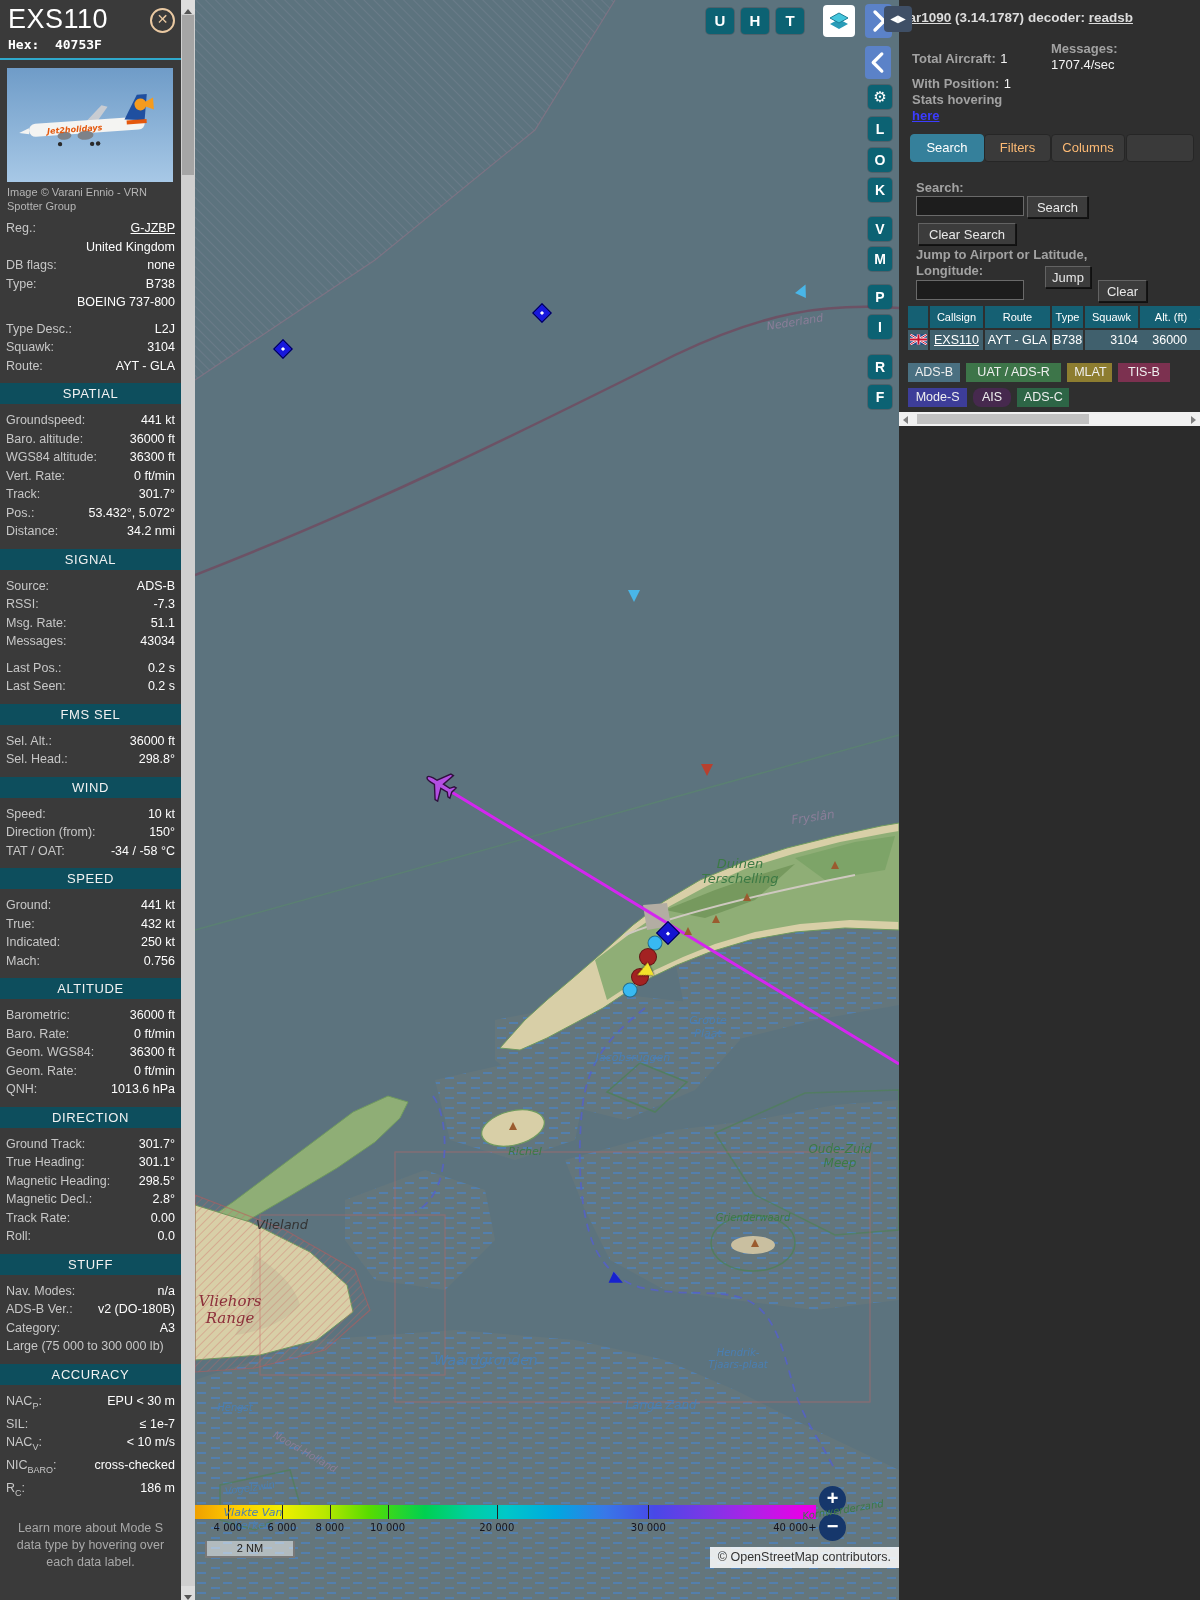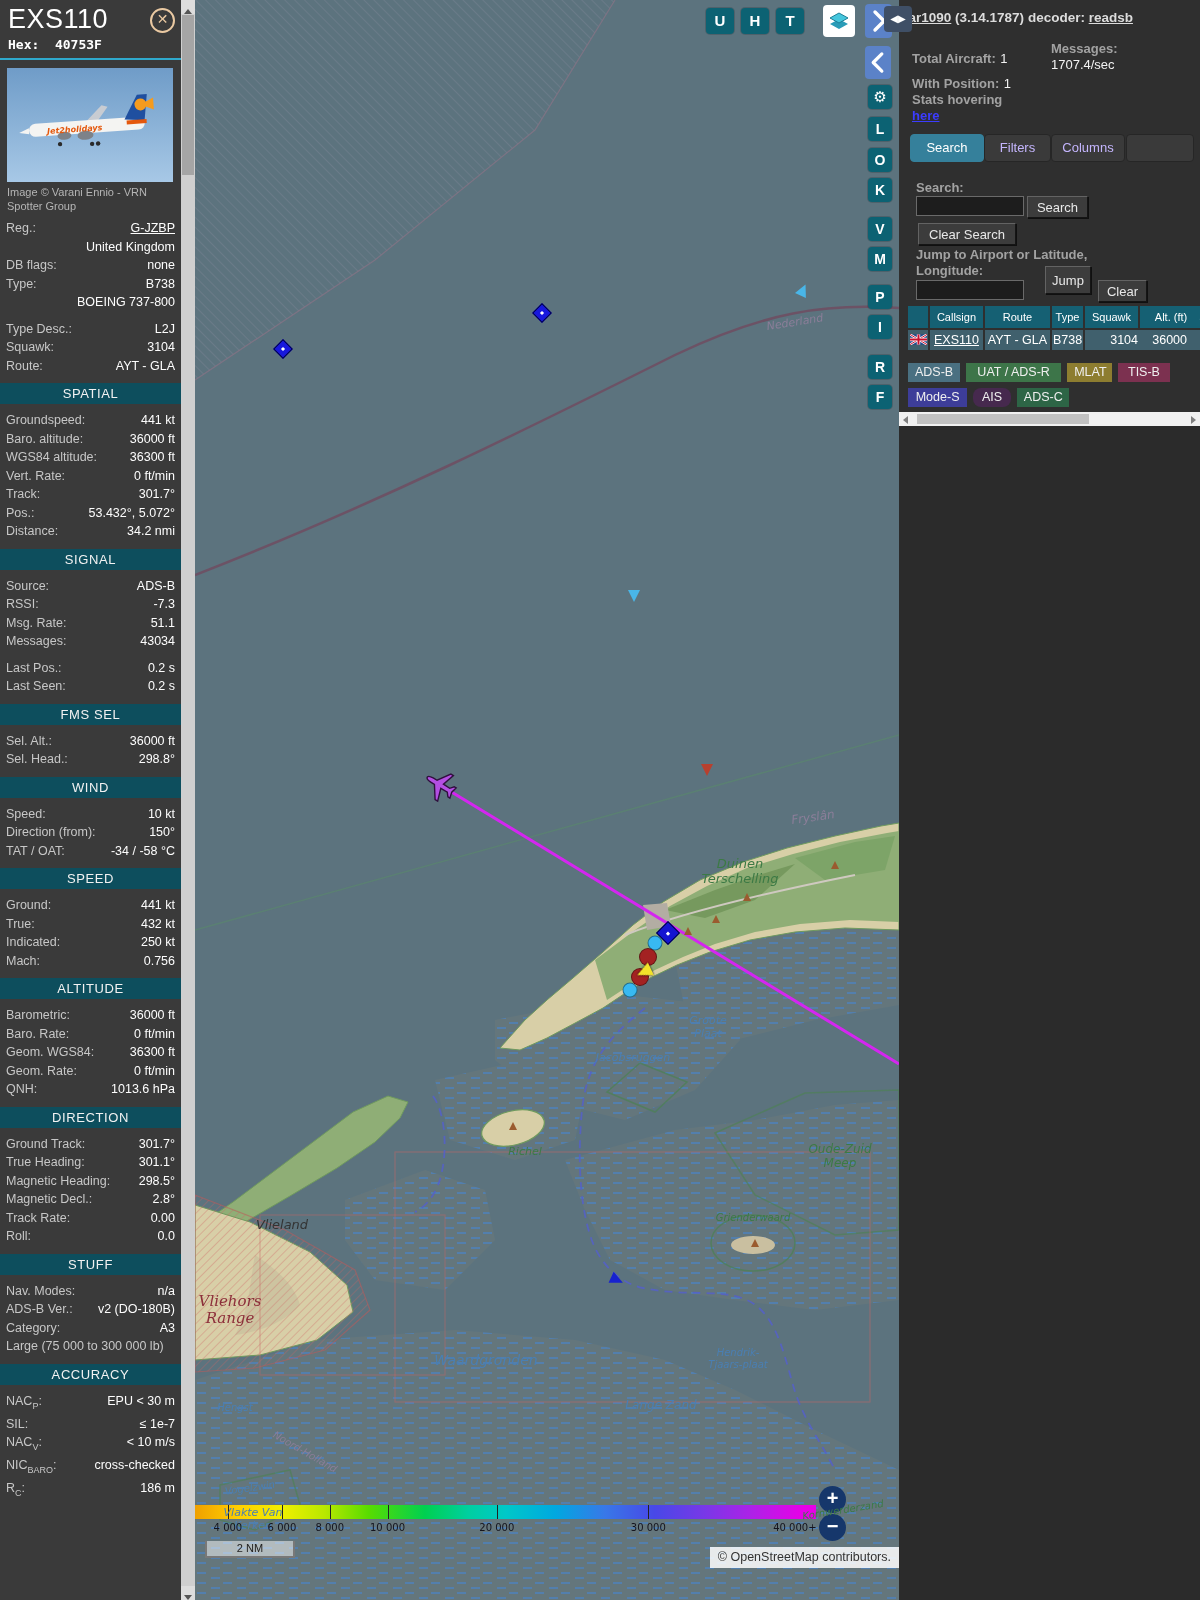--- a/index.html
+++ b/index.html
@@ -86,21 +86,21 @@
 
   
   #right-panel{position:absolute;left:899px;top:0;width:301px;height:1600px;background:#2f2f2f;
     overflow:hidden;color:#ddd}
   #rp-title{position:absolute;left:5px;top:10px;font-size:13.5px;font-weight:bold;color:#dcdcdc;white-space:nowrap}
   #rp-title .ul{text-decoration:underline}
   .rp-boldlab{font-weight:bold;color:#a2a2a2;font-size:13px}
   .rp-val{color:#f2f2f2;font-size:13px}
   #stats-link{color:#3c3cff;font-weight:bold;text-decoration:underline;font-size:13px;cursor:pointer}
   .tab{position:absolute;top:134px;height:26px;line-height:26px;text-align:center;font-size:13px;
-    background:#3a3a3a;border:1px solid #262626;border-radius:4px;color:#c4b5fd;cursor:pointer}
+    background:#3a3a3a;border:1px solid #262626;border-radius:4px;color:#fdba74;cursor:pointer}
   .tab.active{background:#35809b;border-color:#35809b;color:#fff}
   .rp-input{position:absolute;background:#1d1d1d;border:1px solid #6a6a6a;height:18px;color:#eee;
     font-size:12px;padding:0 3px}
   .btn3d{position:absolute;background:#3c3c3c;border:1px solid #151515;border-top-color:#636363;
     border-left-color:#636363;color:#e8e8e8;font-size:13px;text-align:center;cursor:pointer;
     box-shadow:1px 1px 0 #101010}
   .th{position:absolute;top:306px;height:22px;line-height:22px;background:#156073;color:#fff;
     font-size:11px;text-align:center;overflow:hidden}
   .td{position:absolute;top:330px;height:20px;line-height:20px;background:#40606d;color:#fff;
     font-size:12.5px;text-align:center;overflow:hidden;white-space:nowrap}
@@ -361,20 +361,21 @@
       </div>
       <div class="lp-row">
         <span class="lbl">NIC<sub>BARO</sub>:</span>
         <span class="val">cross-checked</span>
       </div>
       <div class="lp-row">
         <span class="lbl">R<sub>C</sub>:</span>
         <span class="val">186 m</span>
       </div>
     </div>
+  <div id="lp-footer">Learn more about Mode S data type by hovering over each data label.</div>
 </aside>
 
 <div id="left-scrollbar">
   <div class="sb-arrow" id="sb-up" style="top:0"></div>
   <div id="sb-thumb"></div>
   <div class="sb-arrow" id="sb-down"></div>
 </div>
 
 <main id="map">
   <svg class="base" width="704" height="1600" viewBox="0 0 704 1600">
@@ -622,21 +623,21 @@
     </div>
 
   <div style="position:absolute;left:17px;top:180px" class="rp-boldlab">Search:</div>
   <input class="rp-input" style="left: 17px; top: 196px; width: 100px;" placeholder="">
   <button class="btn3d" style="left:128px;top:196px;width:61px;height:22px">Search</button>
   <button class="btn3d" style="left:19px;top:223px;width:98px;height:22px">Clear Search</button>
 
   <div style="position:absolute;left:17px;top:247px" class="rp-boldlab">Jump to Airport or Latitude,</div>
   <div style="position:absolute;left:17px;top:263px" class="rp-boldlab">Longitude:</div>
   <input class="rp-input" style="left: 17px; top: 280px; width: 100px;" placeholder="">
-  <button class="btn3d" style="left:146px;top:266px;width:46px;height:28px">Jump</button>
+  <button class="btn3d" style="left:146px;top:266px;width:46px;height:22px">Jump</button>
   <button class="btn3d" style="left:199px;top:280px;width:49px;height:22px">Clear</button>
 
   <div id="rp-table">
       <div class="th" style="left: 9px; width: 20px;"></div>
       <div class="th" style="left: 31px; width: 53px;">Callsign</div>
       <div class="th" style="left: 86px; width: 65px;">Route</div>
       <div class="th" style="left: 153px; width: 31px;">Type</div>
       <div class="th" style="left: 186px; width: 53px;">Squawk</div>
       <div class="th" style="left: 241px; width: 62px;">Alt. (ft)</div>
       <div class="th" style="left: 290px; width: 28px;">S</div>

